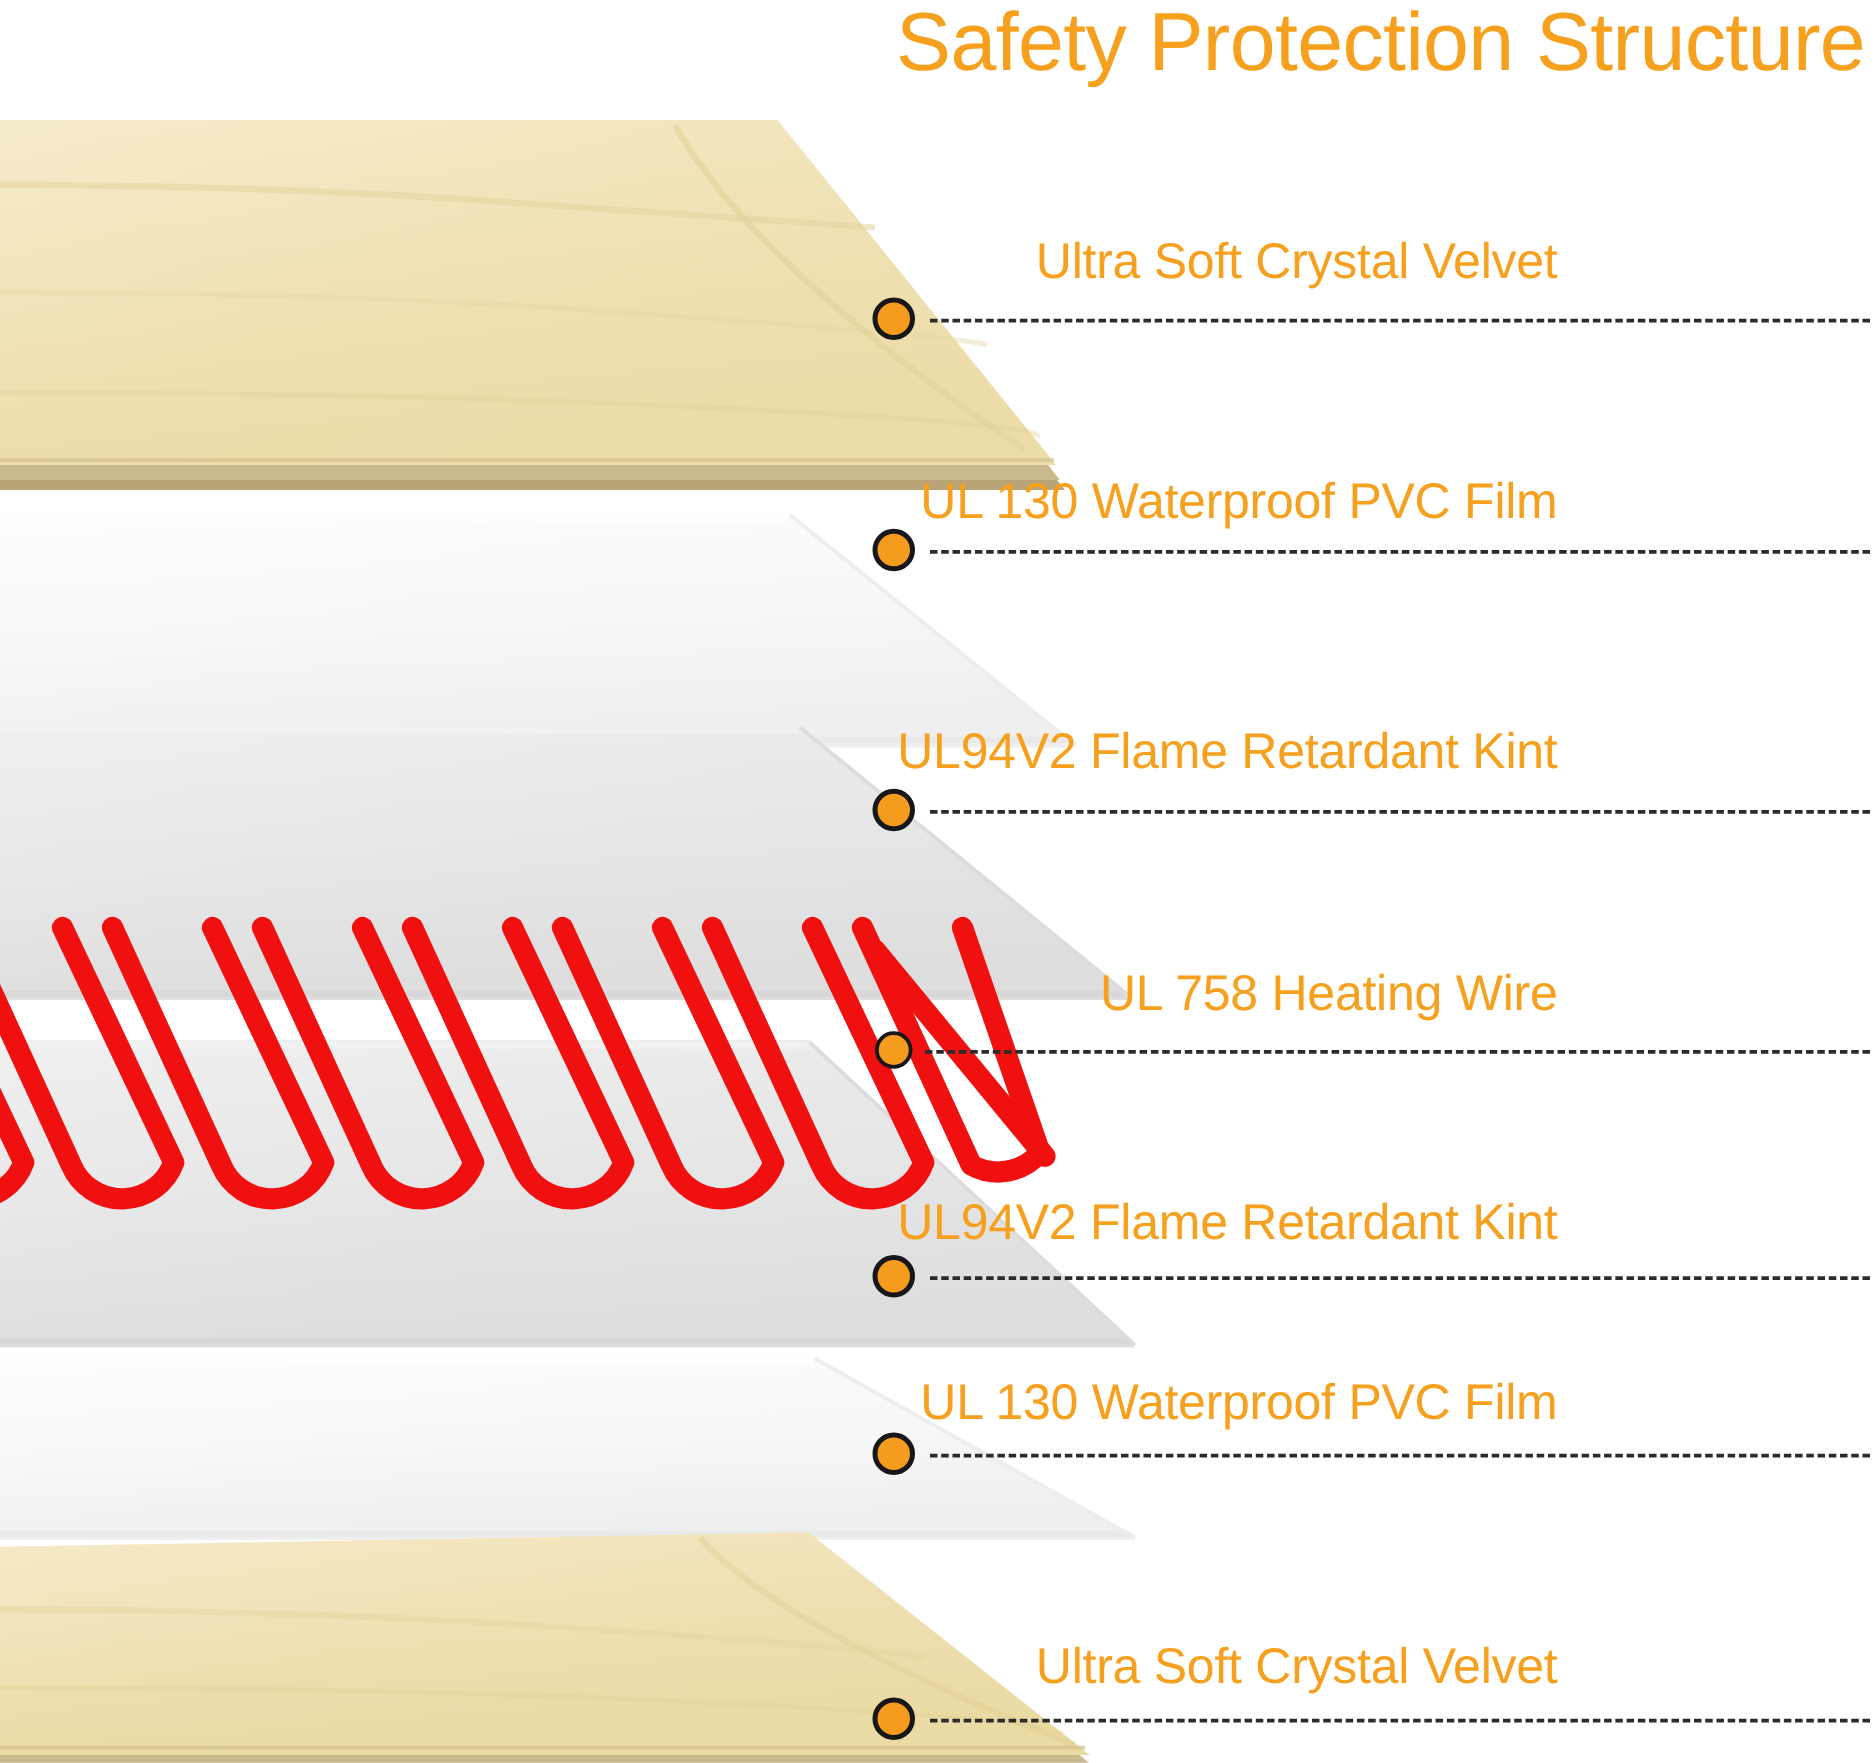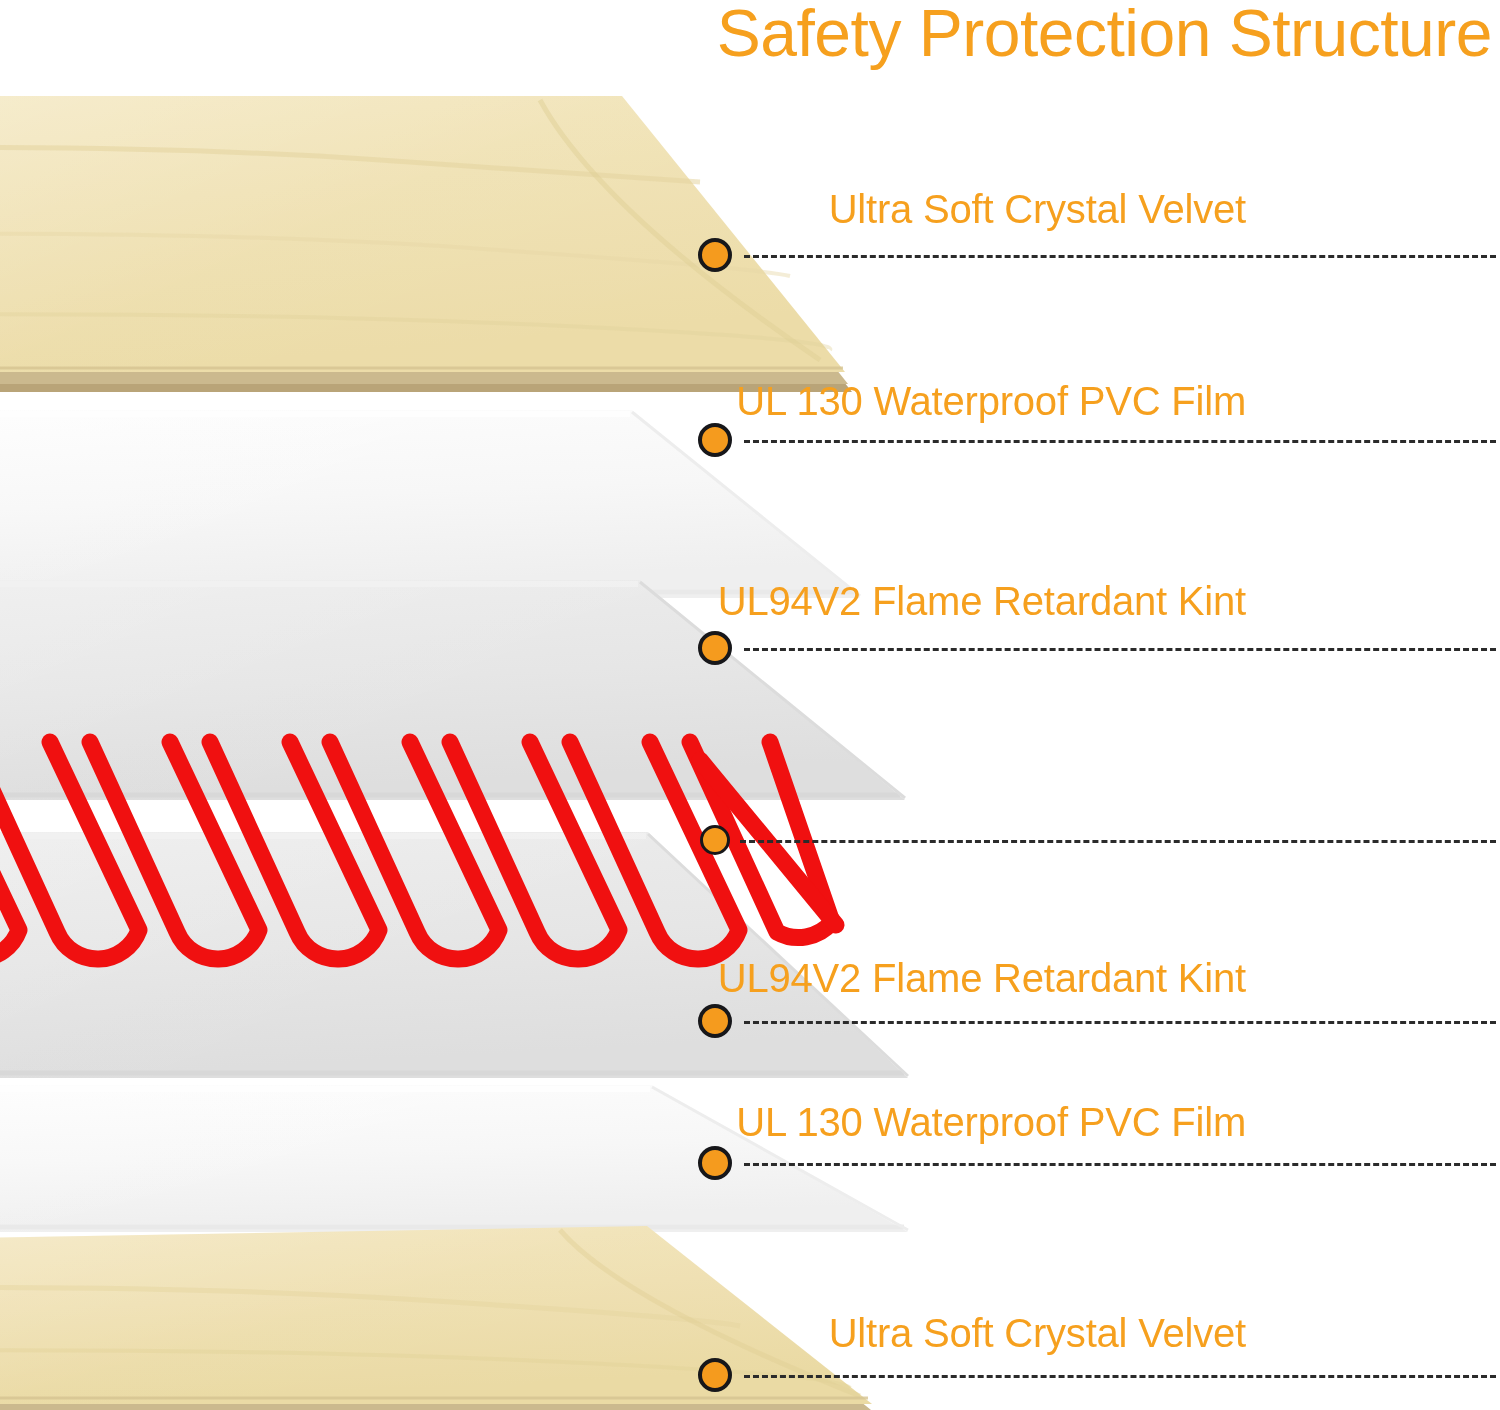--- a/index.html
+++ b/index.html
@@ -182,20 +182,21 @@
   <div class="leader" style="left:744px;top:440px;width:752px;"></div>
   <div class="marker" style="left:698px;top:423px;"></div>
   <div class="label" style="top:378px;">UL 130 Waterproof PVC Film</div>
 
   <div class="leader" style="left:744px;top:648px;width:752px;"></div>
   <div class="marker" style="left:698px;top:631px;"></div>
   <div class="label" style="top:578px;">UL94V2 Flame Retardant Kint</div>
 
   <div class="leader" style="left:740px;top:840px;width:756px;"></div>
   <div class="marker small" style="left:700px;top:825px;"></div>
+  <div class="label" style="top:772px;">UL 758 Heating Wire</div>
 
   <div class="leader" style="left:744px;top:1021px;width:752px;"></div>
   <div class="marker" style="left:698px;top:1004px;"></div>
   <div class="label" style="top:955px;">UL94V2 Flame Retardant Kint</div>
 
   <div class="leader" style="left:744px;top:1163px;width:752px;"></div>
   <div class="marker" style="left:698px;top:1146px;"></div>
   <div class="label" style="top:1099px;">UL 130 Waterproof PVC Film</div>
 
   <div class="leader" style="left:744px;top:1375px;width:752px;"></div>

